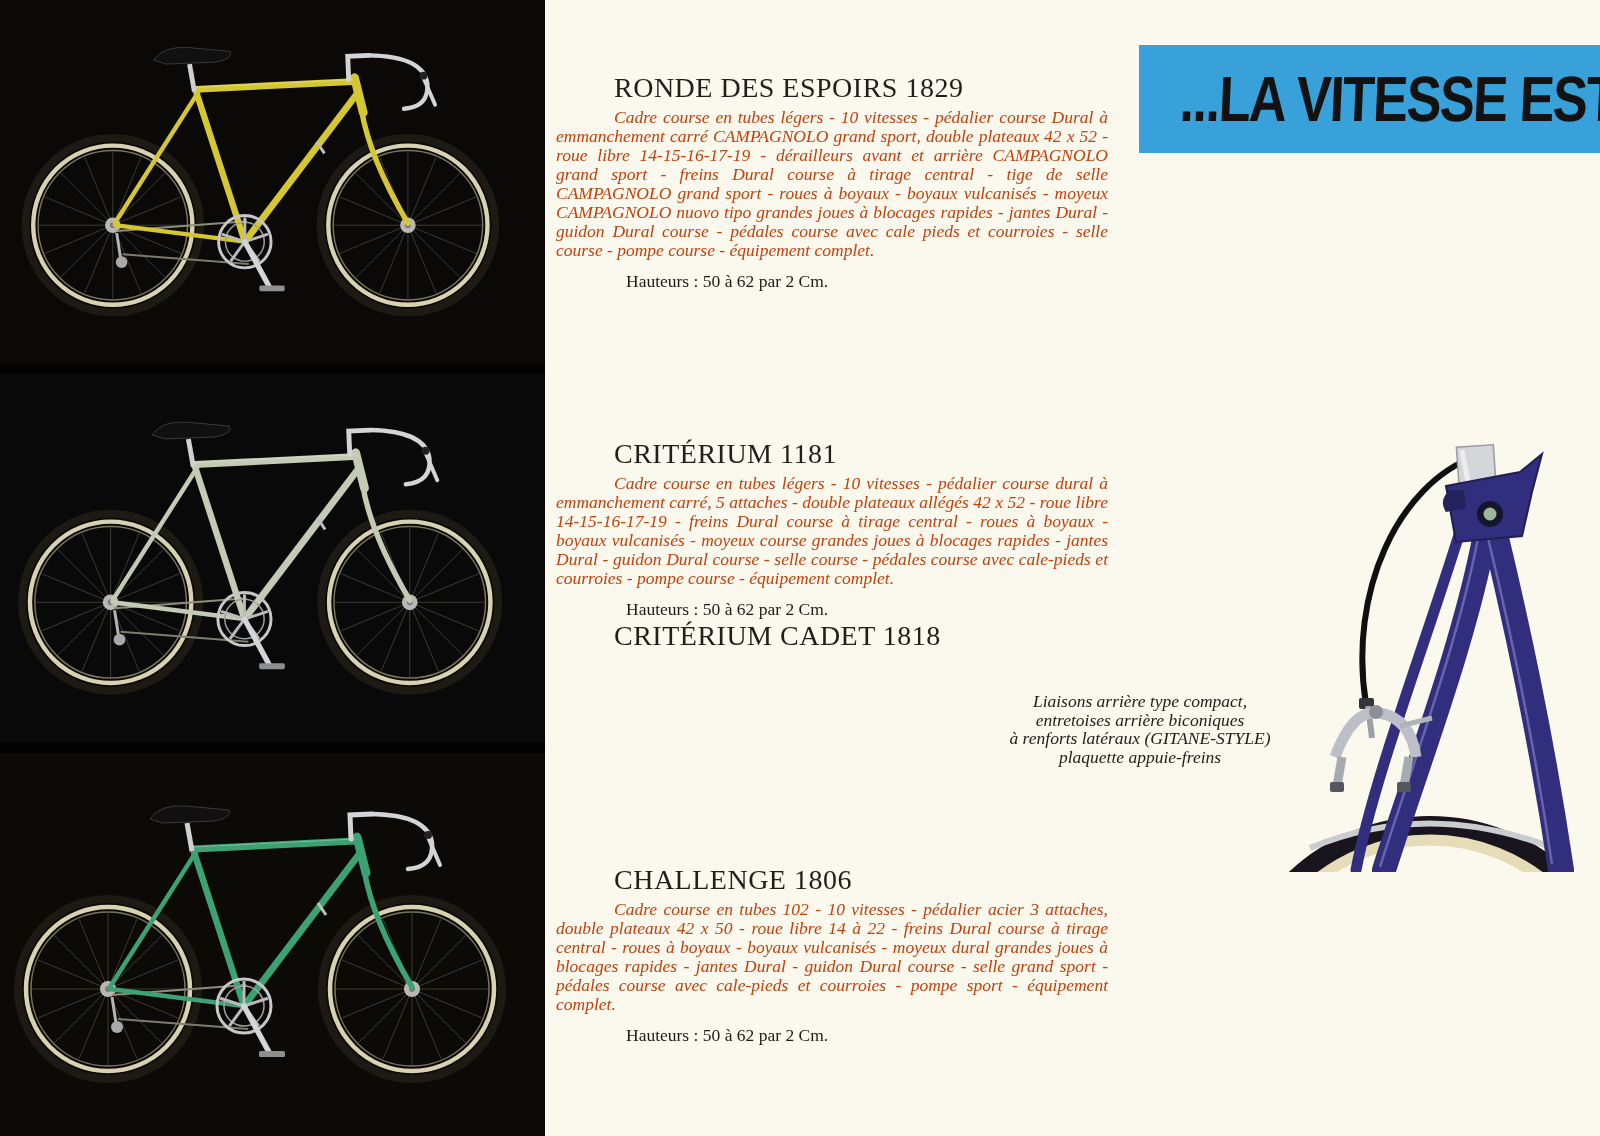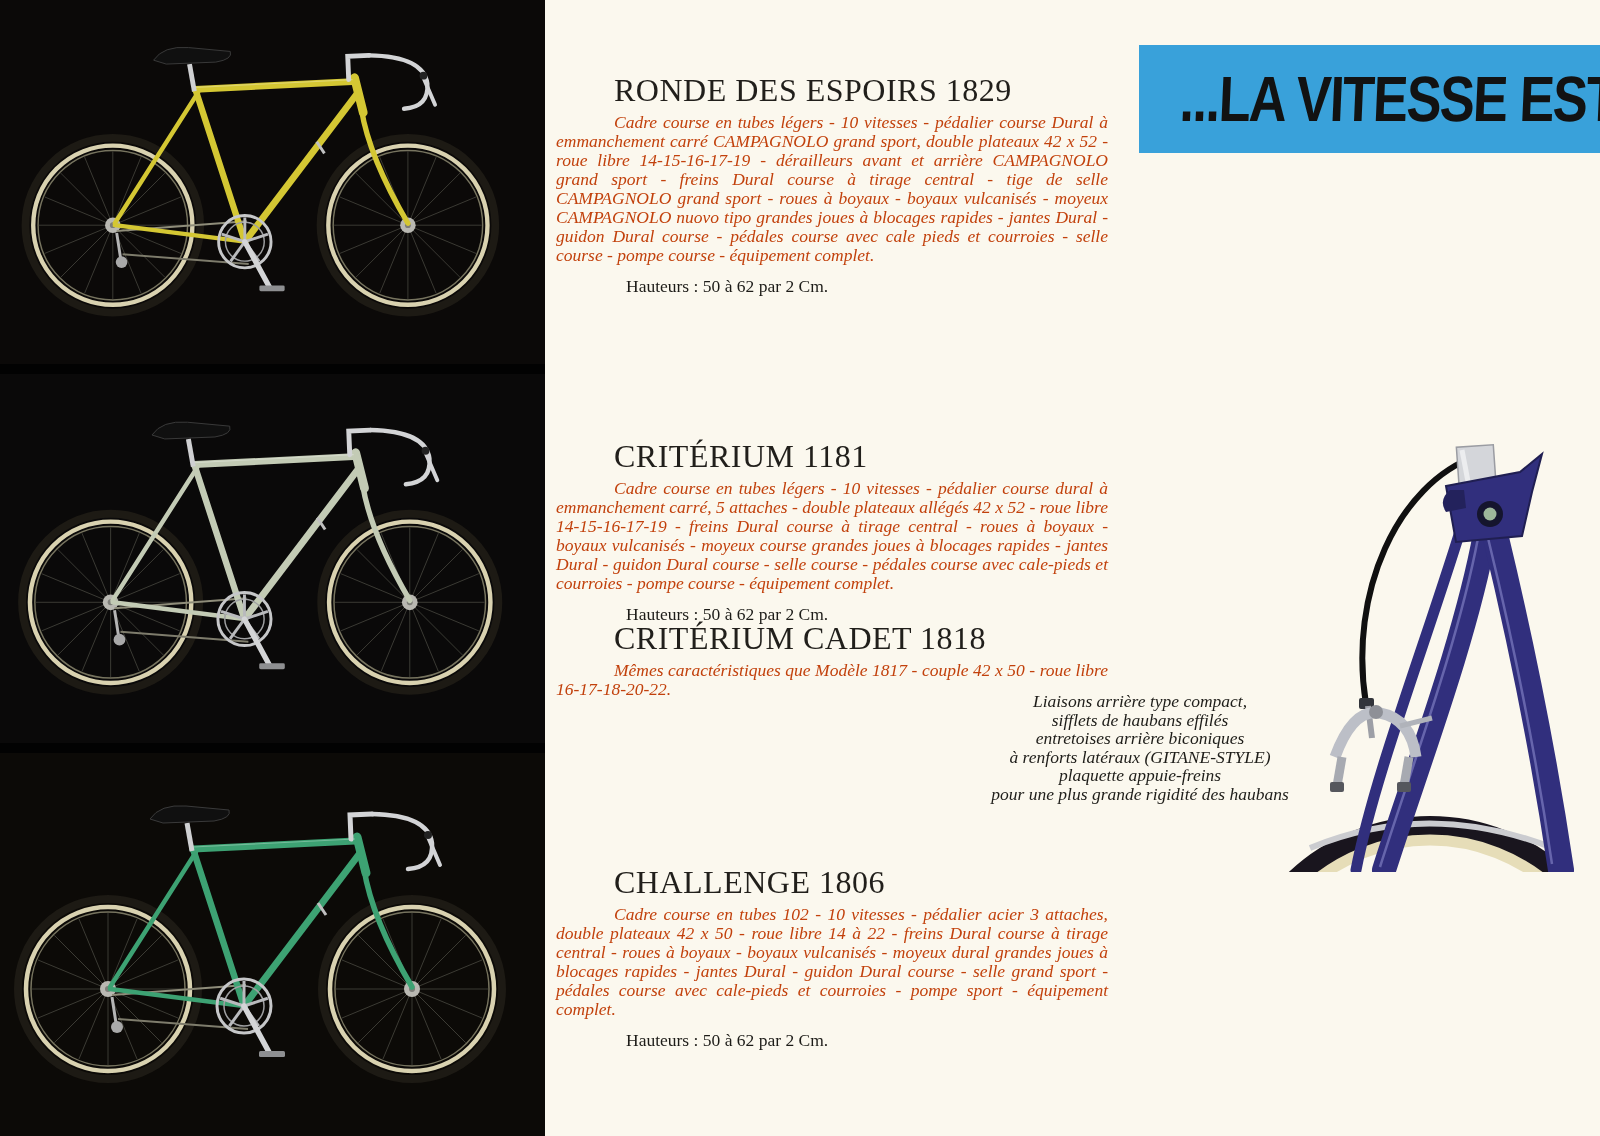--- a/index.html
+++ b/index.html
@@ -34,21 +34,21 @@
     letter-spacing:-2px;
     padding-left:50px;
     transform:scaleX(0.82) skewX(-3deg);
     transform-origin:left center;
   }
   
   .section{position:absolute;left:556px;width:552px;}
   .sec-title{
     margin:0 0 4px 0;
     padding-left:58px;
-    font-size:32px;
+    font-size:28px;
     font-weight:normal;
     letter-spacing:0.5px;
     color:#211f1b;
   }
   .sec-body{
     margin:0;
     font-style:italic;
     font-size:17.5px;
     line-height:19px;
     text-align:justify;
@@ -181,36 +181,33 @@
   </div>
 
   <div class="section section-2">
     <h3 class="sec-title">CRITÉRIUM 1181</h3>
     <p class="sec-body">Cadre course en tubes légers - 10 vitesses - pédalier course dural à emmanchement carré, 5 attaches - double plateaux allégés 42 x 52 - roue libre 14-15-16-17-19 - freins Dural course à tirage central - roues à boyaux - boyaux vulcanisés - moyeux course grandes joues à blocages rapides - jantes Dural - guidon Dural course - selle course - pédales course avec cale-pieds et courroies - pompe course - équipement complet.</p>
     <p class="sec-heights">Hauteurs : 50 à 62 par 2 Cm.</p>
   </div>
 
   <div class="section section-3">
     <h3 class="sec-title">CRITÉRIUM CADET 1818</h3>
-    <p class="sec-body">Mêmes caractéristiques que Modèle 1817 - couple 42 x 50 - roue libre 16-17-18-20-22.</p>
   </div>
 
   <div class="section section-4">
     <h3 class="sec-title">CHALLENGE 1806</h3>
     <p class="sec-body">Cadre course en tubes 102 - 10 vitesses - pédalier acier 3 attaches, double plateaux 42 x 50 - roue libre 14 à 22 - freins Dural course à tirage central - roues à boyaux - boyaux vulcanisés - moyeux dural grandes joues à blocages rapides - jantes Dural - guidon Dural course - selle grand sport - pédales course avec cale-pieds et courroies - pompe sport - équipement complet.</p>
     <p class="sec-heights">Hauteurs : 50 à 62 par 2 Cm.</p>
   </div>
 
   <div class="annotation">
     <div>Liaisons arrière type compact,</div>
-    <div>sifflets de haubans effilés</div>
     <div>entretoises arrière biconiques</div>
     <div>à renforts latéraux (GITANE-STYLE)</div>
     <div>plaquette appuie-freins</div>
-    <div>pour une plus grande rigidité des haubans</div>
   </div>
 
   <div class="detail" style="color: rgb(49, 47, 125);">
     <svg viewBox="0 0 320 460">
 
       <circle cx="150" cy="610" r="196" fill="none" stroke="#19151e" stroke-width="20"></circle>
       <circle cx="150" cy="610" r="182" fill="none" stroke="#e6ddb8" stroke-width="11"></circle>
       <path d="M30,436 Q150,386 278,438" stroke="#cbccd0" stroke-width="6" fill="none"></path>
 
       <path d="M196,44 C118,72 68,180 86,292" stroke="#101010" stroke-width="6" fill="none"></path>

